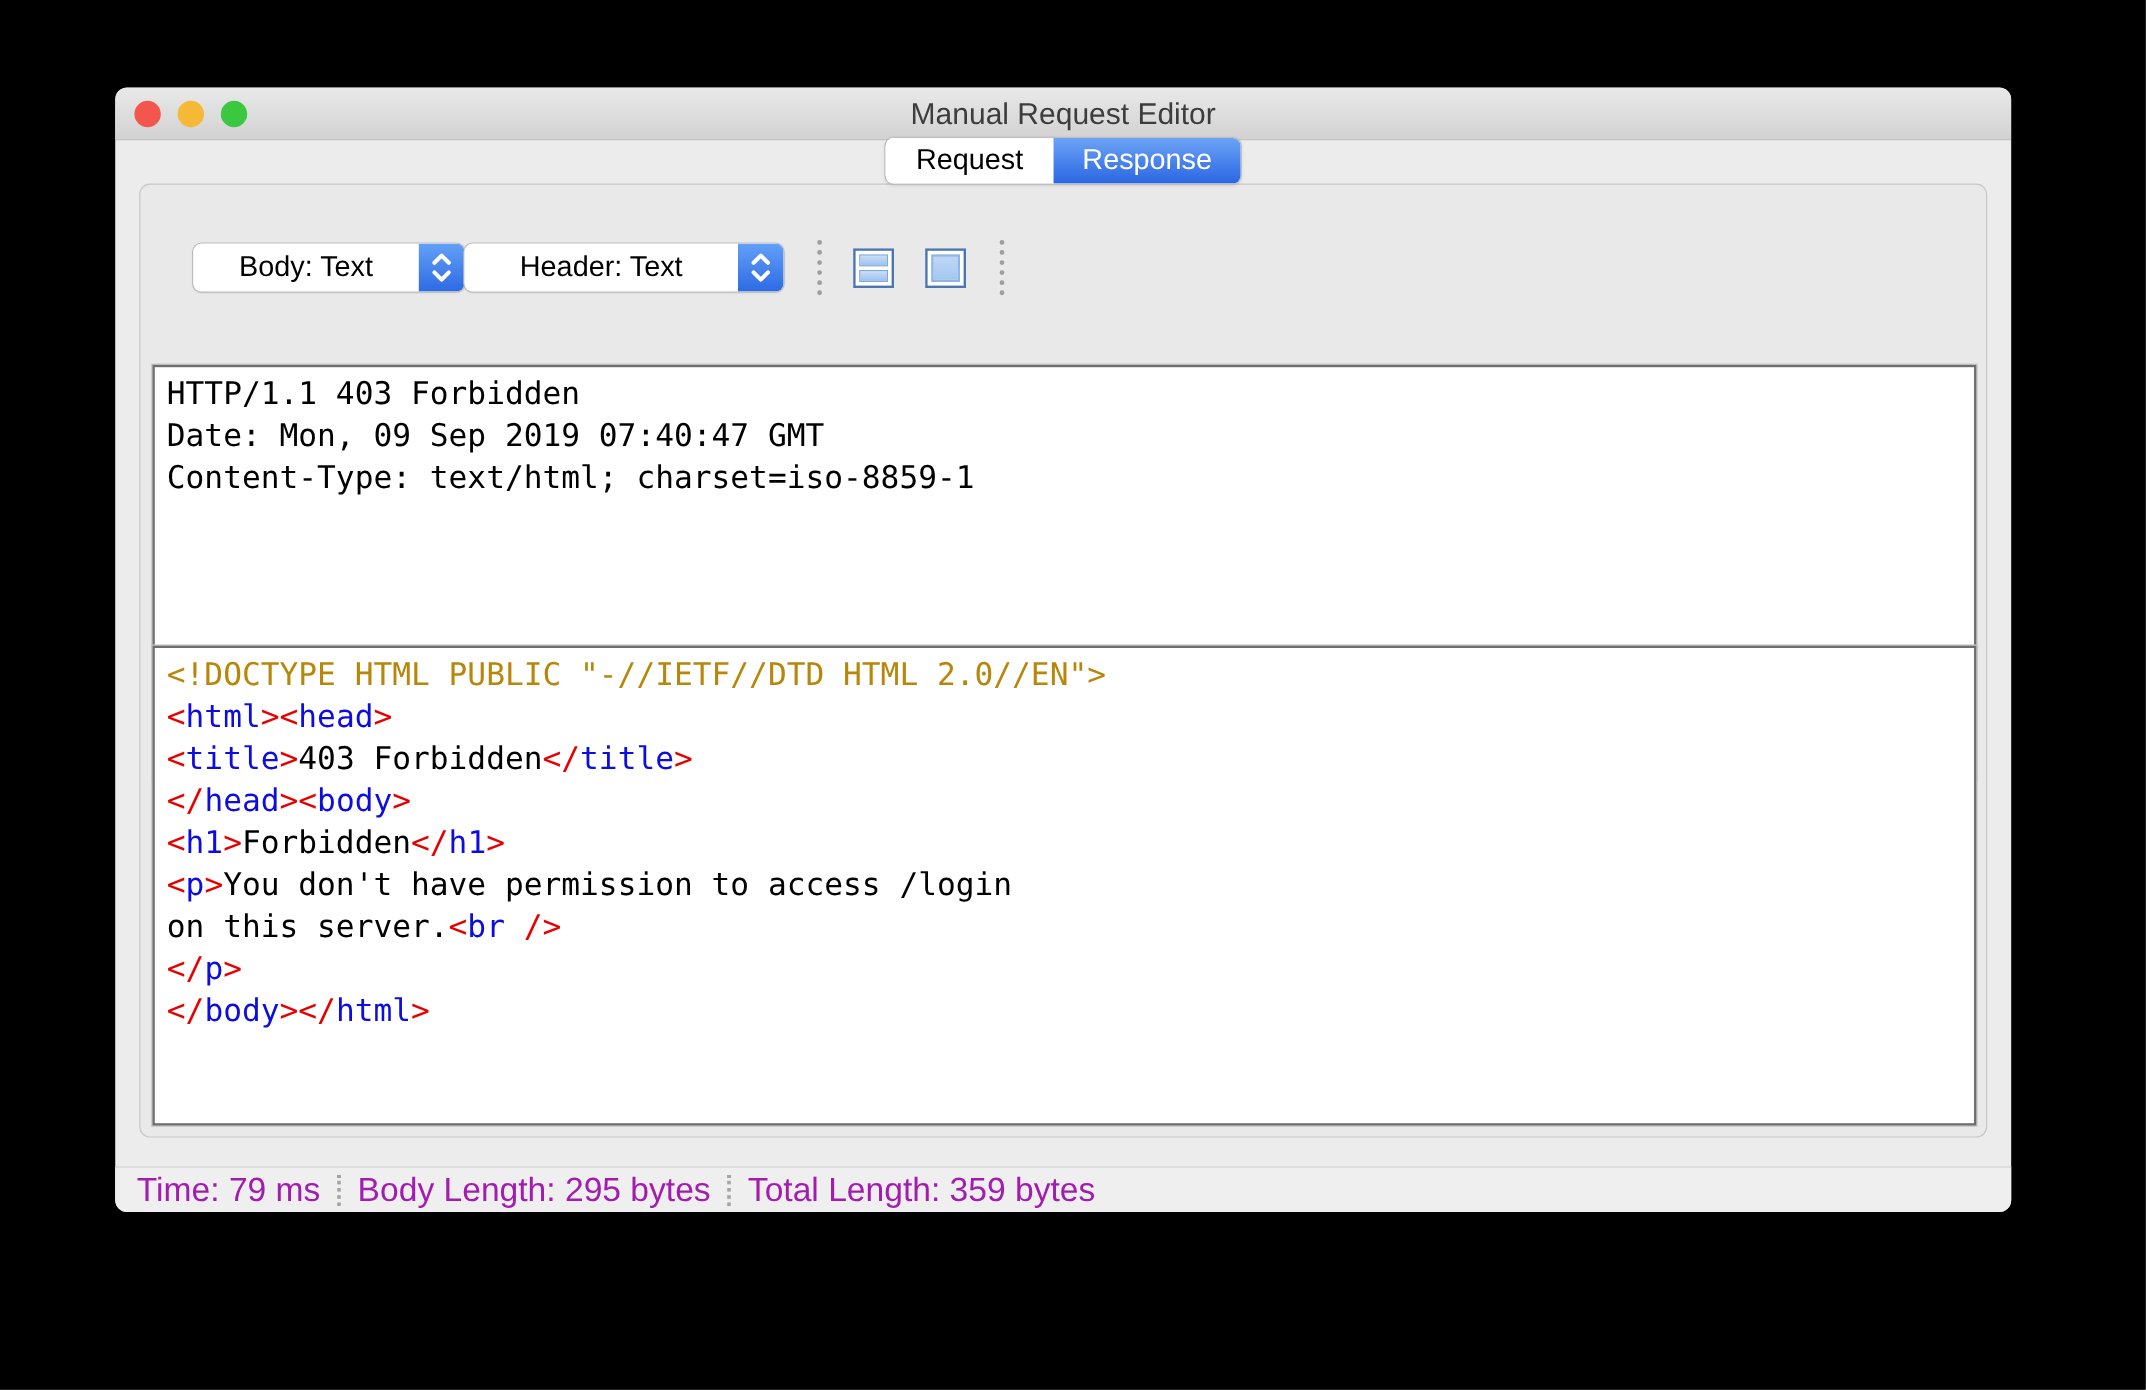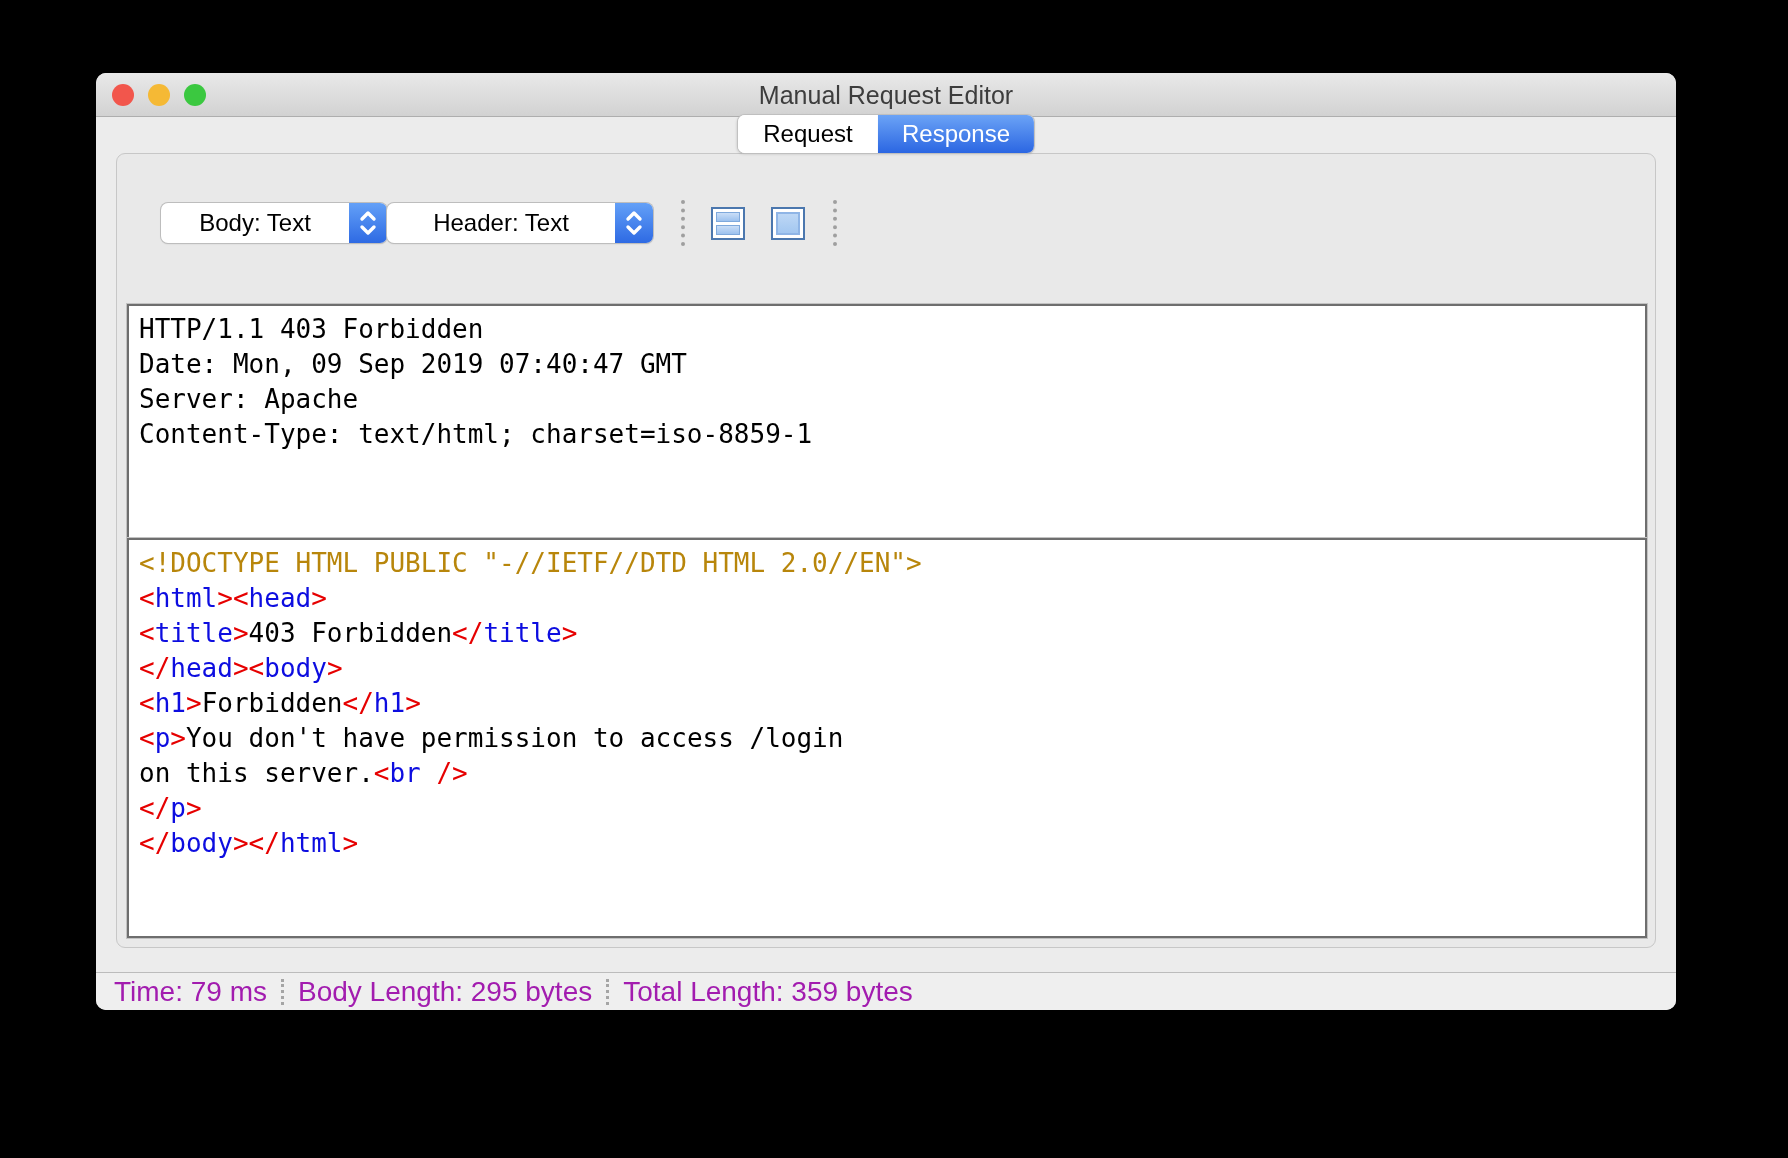--- a/index.html
+++ b/index.html
@@ -119,21 +119,21 @@
 
       <div class="view-btn">
         <span class="view-inner">
           <span class="block"></span>
         </span>
       </div>
 
       <div class="sep-dotted"></div>
     </div>
 
-    <div class="textpane header-pane"><div>HTTP/1.1 403 Forbidden</div><div>Date: Mon, 09 Sep 2019 07:40:47 GMT</div><div>Server: Apache</div><div>Content-Type: text/html; charset=iso-8859-1</div></div>
+    <div class="textpane header-pane"><div>HTTP/1.1 403 Forbidden</div><div>Date: Mon, 09 Sep 2019 07:40:47 GMT</div><div>Content-Type: text/html; charset=iso-8859-1</div></div>
 
     <div class="textpane body-pane"><div><span style="color: rgb(184, 134, 11);">&lt;!DOCTYPE HTML PUBLIC "-//IETF//DTD HTML 2.0//EN"&gt;</span></div><div><span style="color: rgb(230, 0, 0);">&lt;</span><span style="color: rgb(13, 13, 224);">html</span><span style="color: rgb(230, 0, 0);">&gt;&lt;</span><span style="color: rgb(13, 13, 224);">head</span><span style="color: rgb(230, 0, 0);">&gt;</span></div><div><span style="color: rgb(230, 0, 0);">&lt;</span><span style="color: rgb(13, 13, 224);">title</span><span style="color: rgb(230, 0, 0);">&gt;</span><span style="color: rgb(0, 0, 0);">403 Forbidden</span><span style="color: rgb(230, 0, 0);">&lt;/</span><span style="color: rgb(13, 13, 224);">title</span><span style="color: rgb(230, 0, 0);">&gt;</span></div><div><span style="color: rgb(230, 0, 0);">&lt;/</span><span style="color: rgb(13, 13, 224);">head</span><span style="color: rgb(230, 0, 0);">&gt;&lt;</span><span style="color: rgb(13, 13, 224);">body</span><span style="color: rgb(230, 0, 0);">&gt;</span></div><div><span style="color: rgb(230, 0, 0);">&lt;</span><span style="color: rgb(13, 13, 224);">h1</span><span style="color: rgb(230, 0, 0);">&gt;</span><span style="color: rgb(0, 0, 0);">Forbidden</span><span style="color: rgb(230, 0, 0);">&lt;/</span><span style="color: rgb(13, 13, 224);">h1</span><span style="color: rgb(230, 0, 0);">&gt;</span></div><div><span style="color: rgb(230, 0, 0);">&lt;</span><span style="color: rgb(13, 13, 224);">p</span><span style="color: rgb(230, 0, 0);">&gt;</span><span style="color: rgb(0, 0, 0);">You don't have permission to access /login</span></div><div><span style="color: rgb(0, 0, 0);">on this server.</span><span style="color: rgb(230, 0, 0);">&lt;</span><span style="color: rgb(13, 13, 224);">br</span><span style="color: rgb(0, 0, 0);"> </span><span style="color: rgb(230, 0, 0);">/&gt;</span></div><div><span style="color: rgb(230, 0, 0);">&lt;/</span><span style="color: rgb(13, 13, 224);">p</span><span style="color: rgb(230, 0, 0);">&gt;</span></div><div><span style="color: rgb(230, 0, 0);">&lt;/</span><span style="color: rgb(13, 13, 224);">body</span><span style="color: rgb(230, 0, 0);">&gt;&lt;/</span><span style="color: rgb(13, 13, 224);">html</span><span style="color: rgb(230, 0, 0);">&gt;</span></div></div>
 
   </div>
 
   <div class="statusbar">
     <span>Time: 79 ms</span>
     <span class="status-sep"></span>
     <span>Body Length: 295 bytes</span>
     <span class="status-sep"></span>

